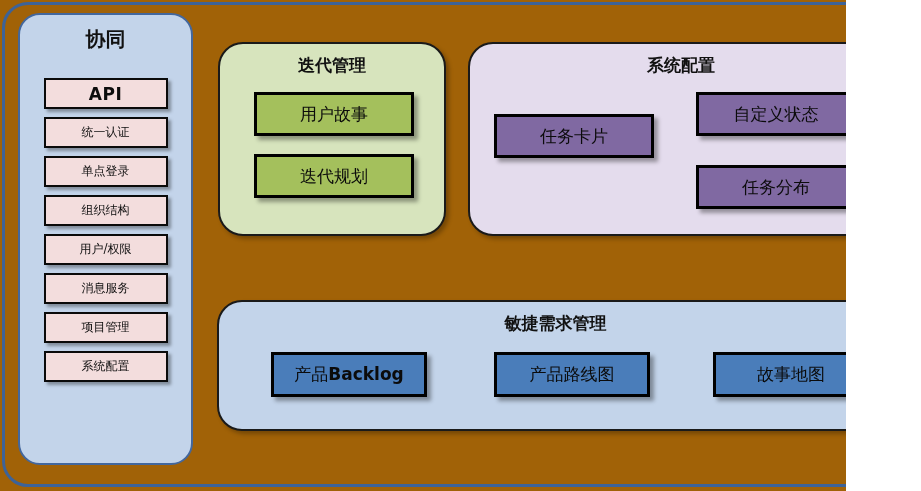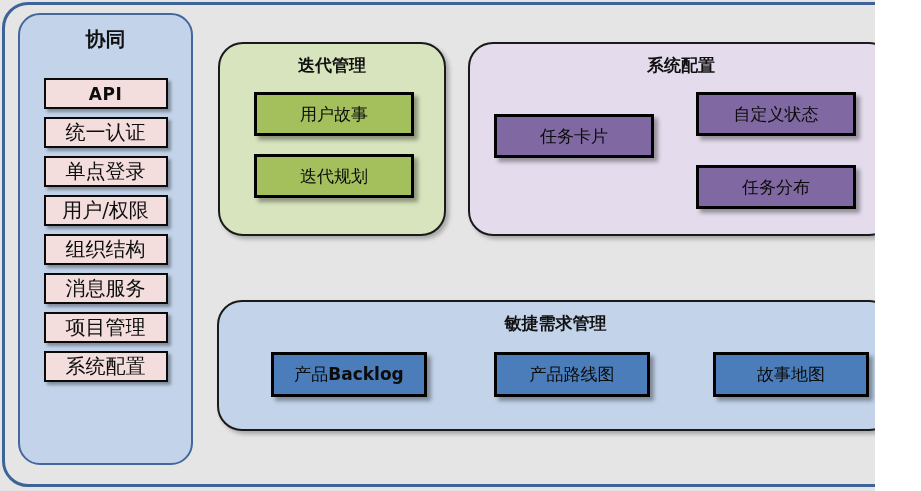--- a/index.html
+++ b/index.html
@@ -7,23 +7,22 @@
     padding: 0;
     background: #ffffff;
   }
   body {
     font-family: "Liberation Sans", sans-serif;
   }
   #canvas {
     position: relative;
     width: 846px;
     height: 491px;
-    background: #e5e5e5;
+    background: #a16207;
     overflow: hidden;
-    padding-left: 29px;
   }
 
   
   .outer-frame {
     position: absolute;
     left: 2px;
     top: 2px;
     width: 915px;
     height: 485px;
     border: 3px solid #3d6398;
@@ -66,21 +65,21 @@
     margin: 0 auto 8px auto;
     width: 124px;
     height: 31px;
     background: #f3dddd;
     border: 2px solid #0a0a0a;
     box-sizing: border-box;
     display: flex;
     align-items: center;
     justify-content: center;
     font-family: "DejaVu Serif", "Liberation Serif", serif;
-    font-size: 20px;
+    font-size: 12px;
     color: #0d0d0d;
     box-shadow: 3px 3px 3px rgba(0,0,0,0.34);
   }
   .side-item.api-item {
     font-family: "DejaVu Sans", "Liberation Sans", sans-serif;
     font-weight: bold;
     font-size: 17px;
     letter-spacing: 0.5px;
     margin-top: 16px;
   }
@@ -191,24 +190,24 @@
       <div class="side-item api-item">
         <span>API</span>
       </div>
       <div class="side-item">
         <span>统一认证</span>
       </div>
       <div class="side-item">
         <span>单点登录</span>
       </div>
       <div class="side-item">
+        <span>组织结构</span>
+      </div>
+      <div class="side-item">
         <span>用户/权限</span>
-      </div>
-      <div class="side-item">
-        <span>组织结构</span>
       </div>
       <div class="side-item">
         <span>消息服务</span>
       </div>
       <div class="side-item">
         <span>项目管理</span>
       </div>
       <div class="side-item">
         <span>系统配置</span>
       </div>

